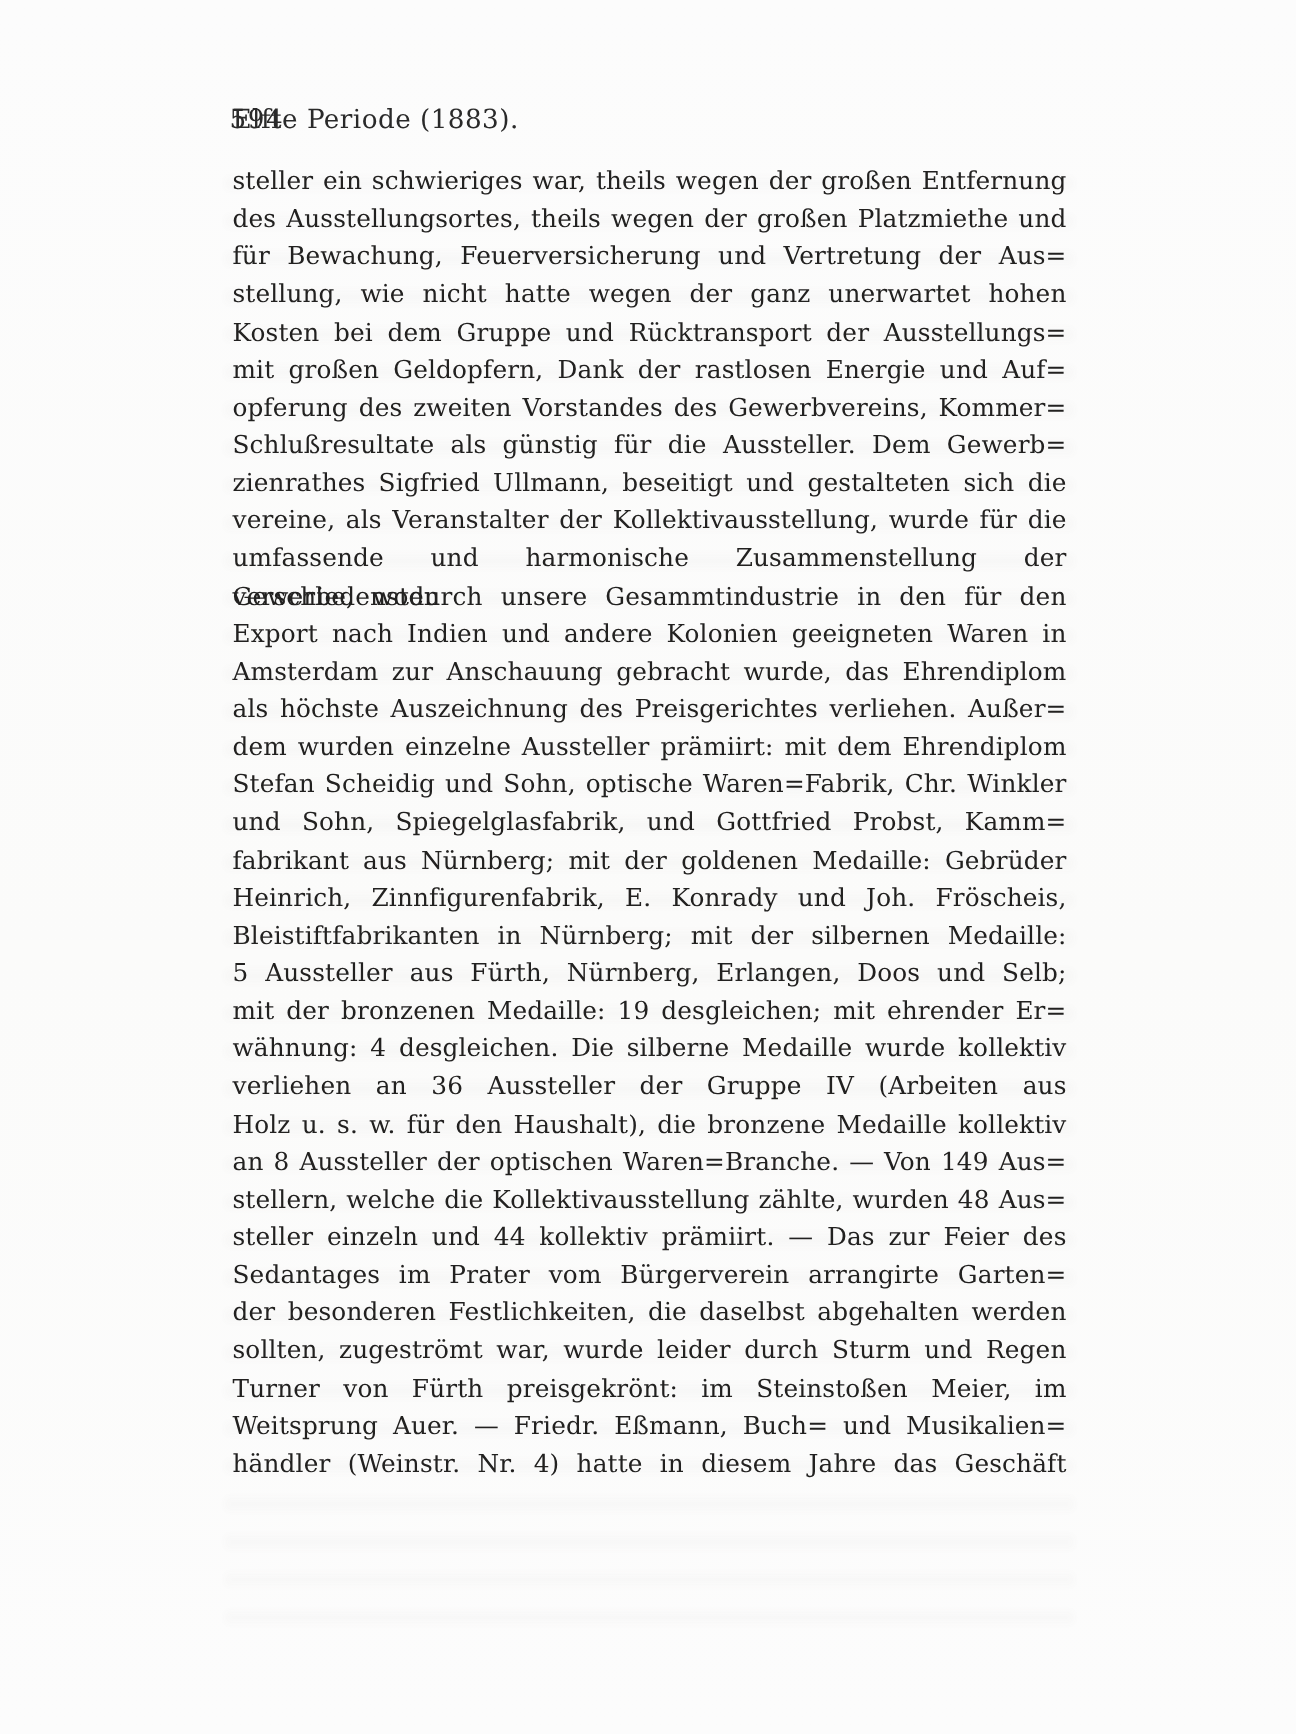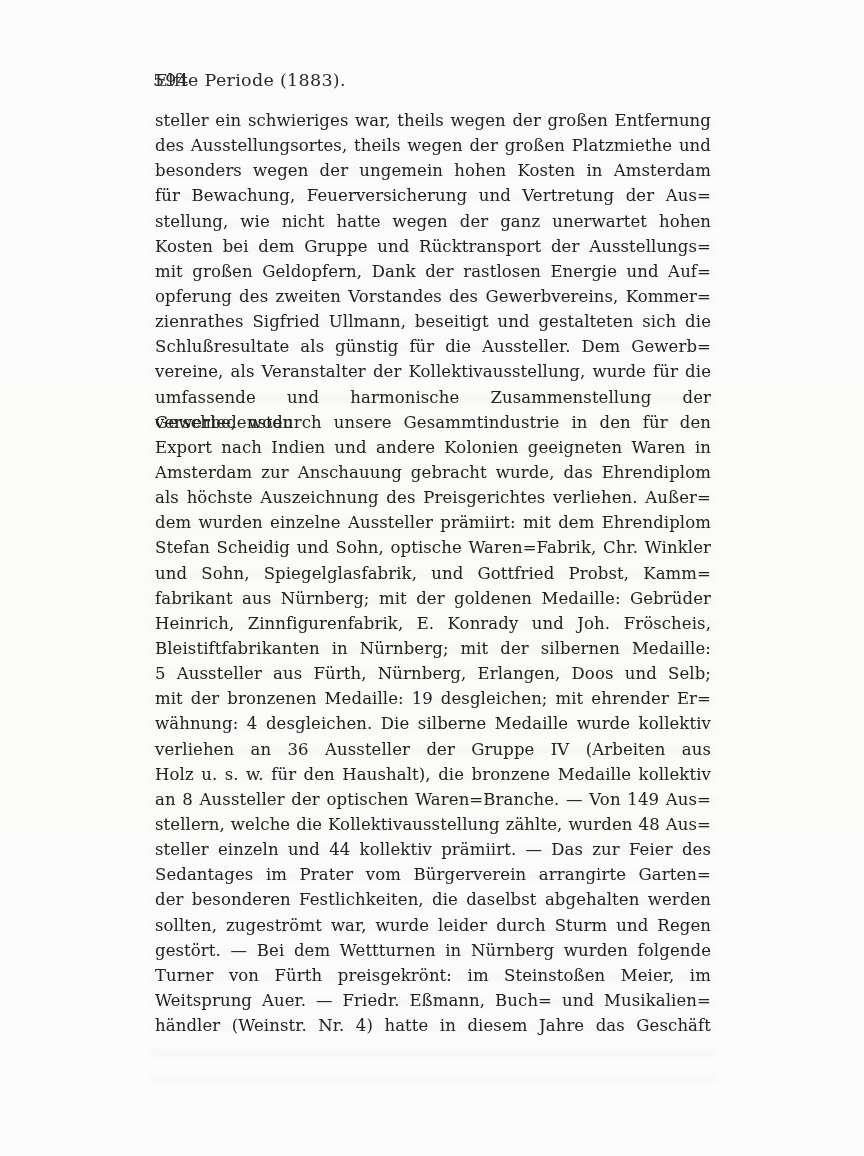--- a/index.html
+++ b/index.html
@@ -76,28 +76,27 @@
   <div class="ghost"></div>
 
   <div class="header-row">
     <span class="page-number">594</span>
     <span class="running-header">Elfte Periode (1883).</span>
   </div>
 
   <div class="body-text">
       <div class="line">steller ein schwieriges war, theils wegen der großen Entfernung</div>
       <div class="line">des Ausstellungsortes, theils wegen der großen Platzmiethe und</div>
-      <div class="line">besonders wegen der ungemein hohen Kosten in Amsterdam</div>
       <div class="line">für Bewachung, Feuerversicherung und Vertretung der Aus=</div>
       <div class="line">stellung, wie nicht hatte wegen der ganz unerwartet hohen</div>
       <div class="line">Kosten bei dem Gruppe und Rücktransport der Ausstellungs=</div>
       <div class="line">mit großen Geldopfern, Dank der rastlosen Energie und Auf=</div>
       <div class="line">opferung des zweiten Vorstandes des Gewerbvereins, Kommer=</div>
+      <div class="line">Schlußresultate als günstig für die Aussteller. Dem Gewerb=</div>
       <div class="line">zienrathes Sigfried Ullmann, beseitigt und gestalteten sich die</div>
-      <div class="line">Schlußresultate als günstig für die Aussteller. Dem Gewerb=</div>
       <div class="line">vereine, als Veranstalter der Kollektivausstellung, wurde für die</div>
       <div class="line">umfassende und harmonische Zusammenstellung der verschiedensten</div>
       <div class="line">Gewerbe, wodurch unsere Gesammtindustrie in den für den</div>
       <div class="line">Export nach Indien und andere Kolonien geeigneten Waren in</div>
       <div class="line">Amsterdam zur Anschauung gebracht wurde, das Ehrendiplom</div>
       <div class="line">als höchste Auszeichnung des Preisgerichtes verliehen. Außer=</div>
       <div class="line">dem wurden einzelne Aussteller prämiirt: mit dem Ehrendiplom</div>
       <div class="line">Stefan Scheidig und Sohn, optische Waren=Fabrik, Chr. Winkler</div>
       <div class="line">und Sohn, Spiegelglasfabrik, und Gottfried Probst, Kamm=</div>
       <div class="line">fabrikant aus Nürnberg; mit der goldenen Medaille: Gebrüder</div>
@@ -107,18 +106,17 @@
       <div class="line">mit der bronzenen Medaille: 19 desgleichen; mit ehrender Er=</div>
       <div class="line">wähnung: 4 desgleichen. Die silberne Medaille wurde kollektiv</div>
       <div class="line">verliehen an 36 Aussteller der Gruppe IV (Arbeiten aus</div>
       <div class="line">Holz u. s. w. für den Haushalt), die bronzene Medaille kollektiv</div>
       <div class="line">an 8 Aussteller der optischen Waren=Branche. — Von 149 Aus=</div>
       <div class="line">stellern, welche die Kollektivausstellung zählte, wurden 48 Aus=</div>
       <div class="line">steller einzeln und 44 kollektiv prämiirt. — Das zur Feier des</div>
       <div class="line">Sedantages im Prater vom Bürgerverein arrangirte Garten=</div>
       <div class="line">der besonderen Festlichkeiten, die daselbst abgehalten werden</div>
       <div class="line">sollten, zugeströmt war, wurde leider durch Sturm und Regen</div>
-      <div class="line">gestört. — Bei dem Wettturnen in Nürnberg wurden folgende</div>
       <div class="line">Turner von Fürth preisgekrönt: im Steinstoßen Meier, im</div>
       <div class="line">Weitsprung Auer. — Friedr. Eßmann, Buch= und Musikalien=</div>
       <div class="line">händler (Weinstr. Nr. 4) hatte in diesem Jahre das Geschäft</div>
     </div>
 </div>
 
 </body></html>

